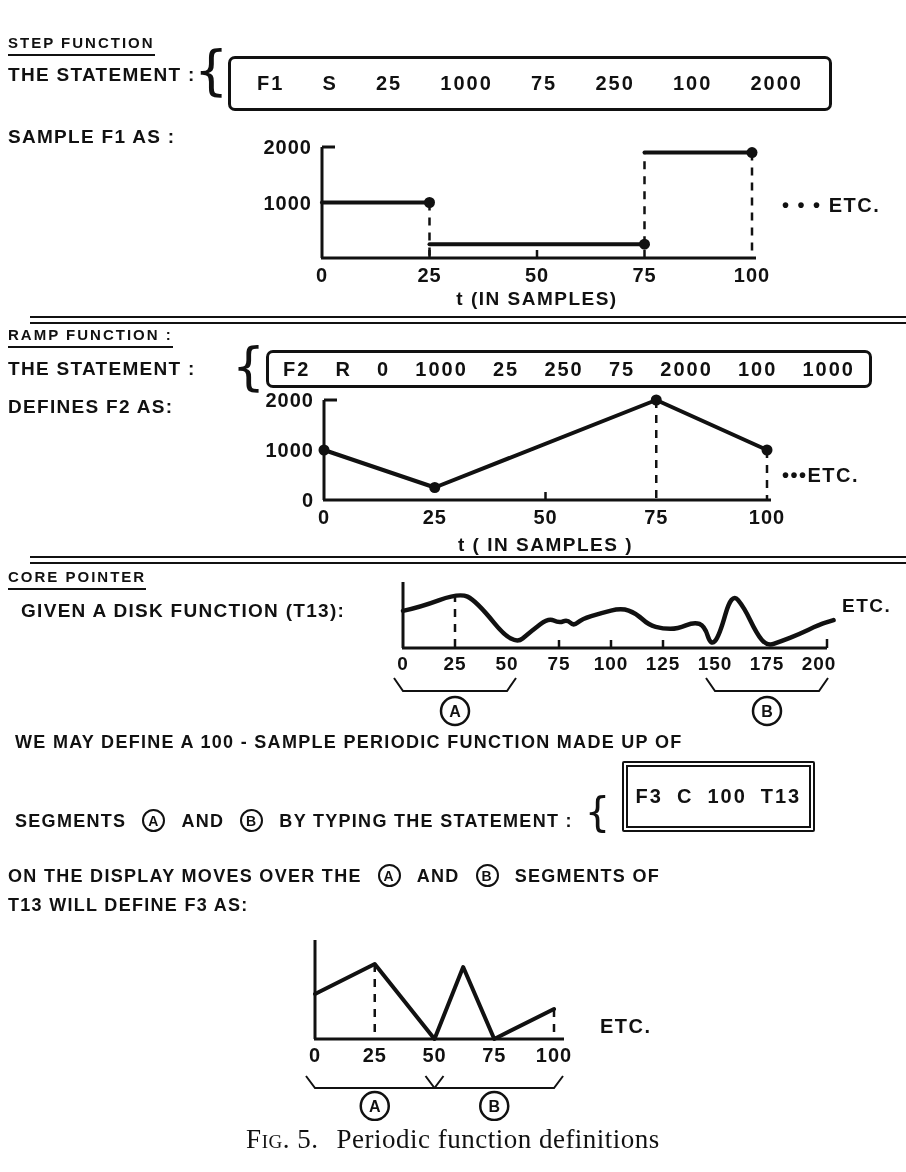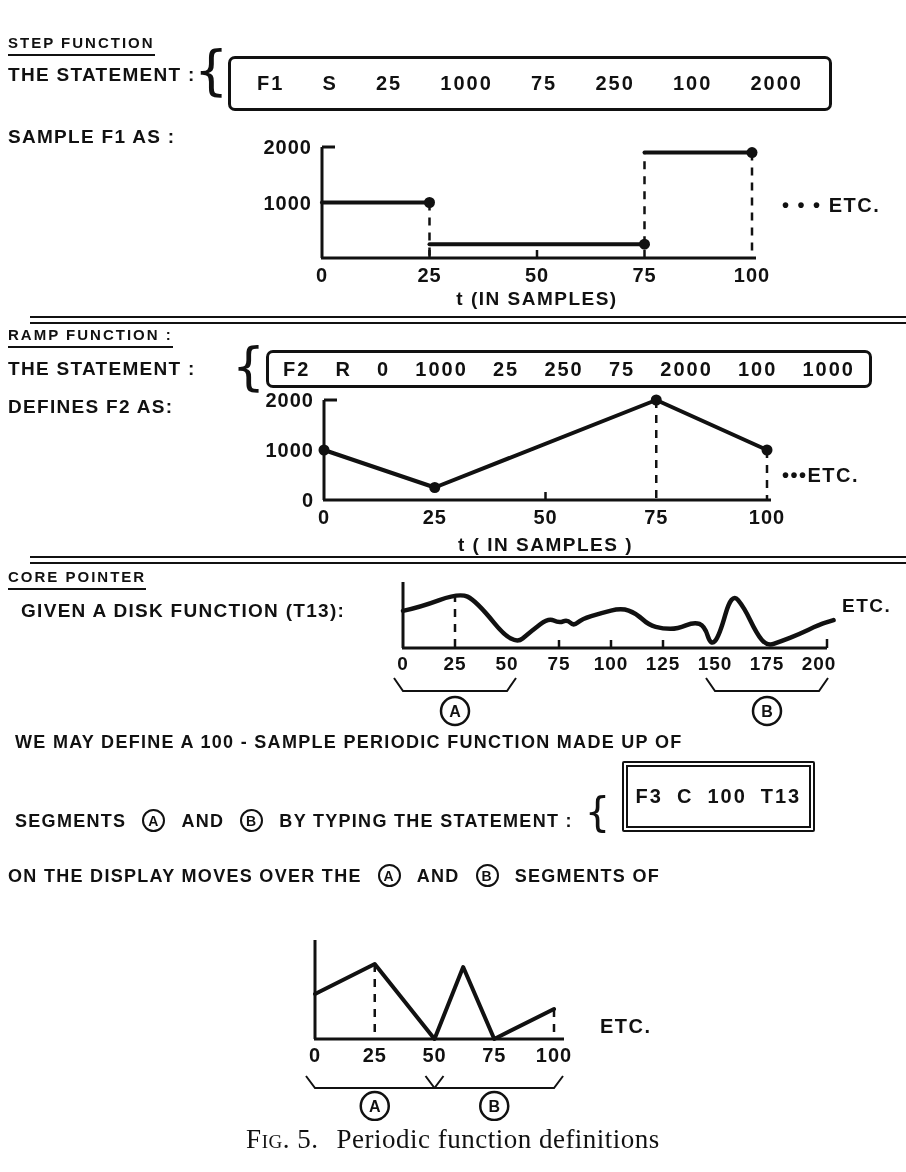--- a/index.html
+++ b/index.html
@@ -167,20 +167,21 @@
 </div>
 
 <div class="abs hand" style="left:8px; top:856px;">
   <div class="flexline" style="margin-top:8px;">
     <span>ON THE DISPLAY MOVES OVER THE</span>
     <span class="circ">A</span>
     <span>AND</span>
     <span class="circ">B</span>
     <span>SEGMENTS OF</span>
   </div>
+  <div style="margin-top:8px;">T13 WILL DEFINE F3 AS:</div>
 </div>
 
 <svg class="abs" style="left:270px; top:935px;" width="430" height="186" viewBox="0 0 430 186">
     <line x1="45" y1="5" x2="45" y2="104" stroke="#111111" stroke-width="3"></line>
     <line x1="44" y1="104" x2="294" y2="104" stroke="#111111" stroke-width="3"></line>
     <line x1="104.75" y1="29.028999999999996" x2="104.75" y2="104" stroke="#111111" stroke-width="2.5" stroke-dasharray="8 7"></line>
     <line x1="284" y1="73.98" x2="284" y2="104" stroke="#111111" stroke-width="2.5" stroke-dasharray="8 7"></line>
     <polyline points="45,58.97 104.75,29.028999999999996 164.5,104 193.18,32.031000000000006 224.25,104 284,73.98" fill="none" stroke="#111111" stroke-width="4" stroke-linejoin="round" stroke-linecap="round"></polyline>
     <text x="45" y="127" text-anchor="middle" font-size="20" letter-spacing="1">0</text>
     <text x="104.75" y="127" text-anchor="middle" font-size="20" letter-spacing="1">25</text>

